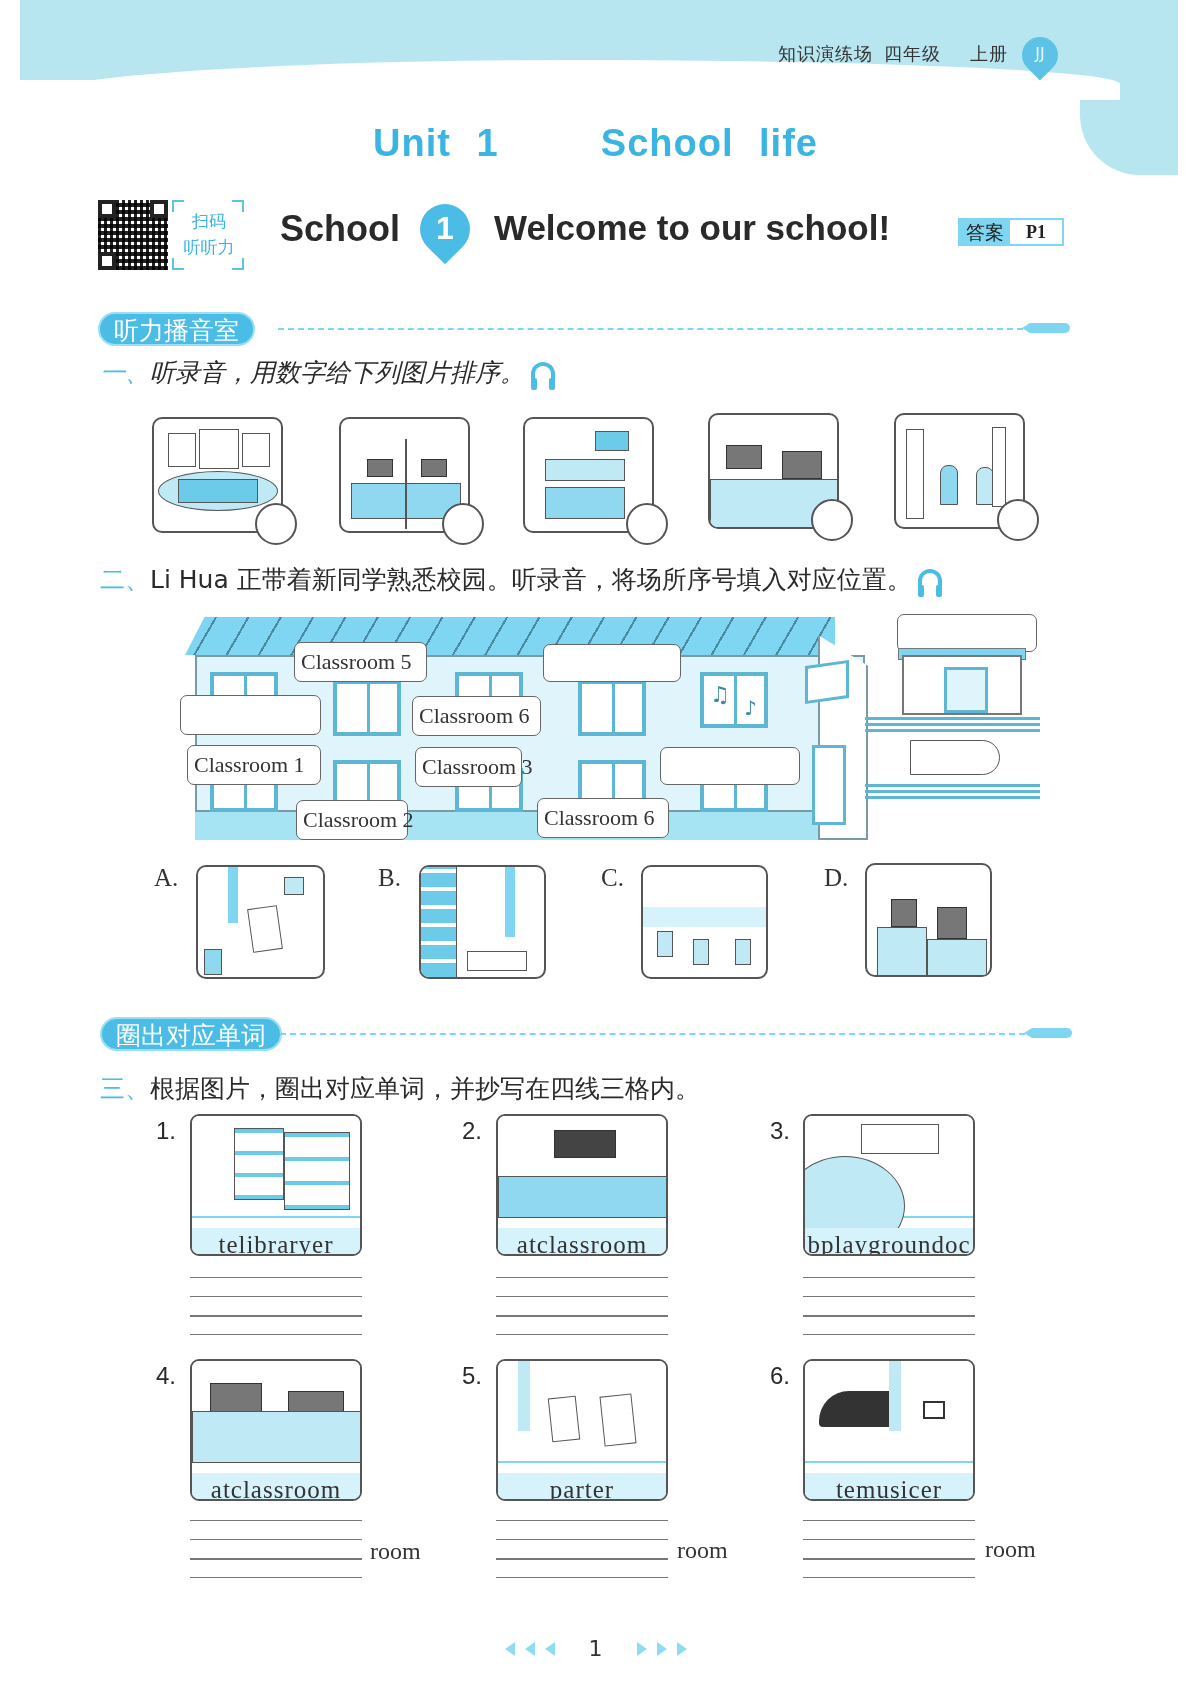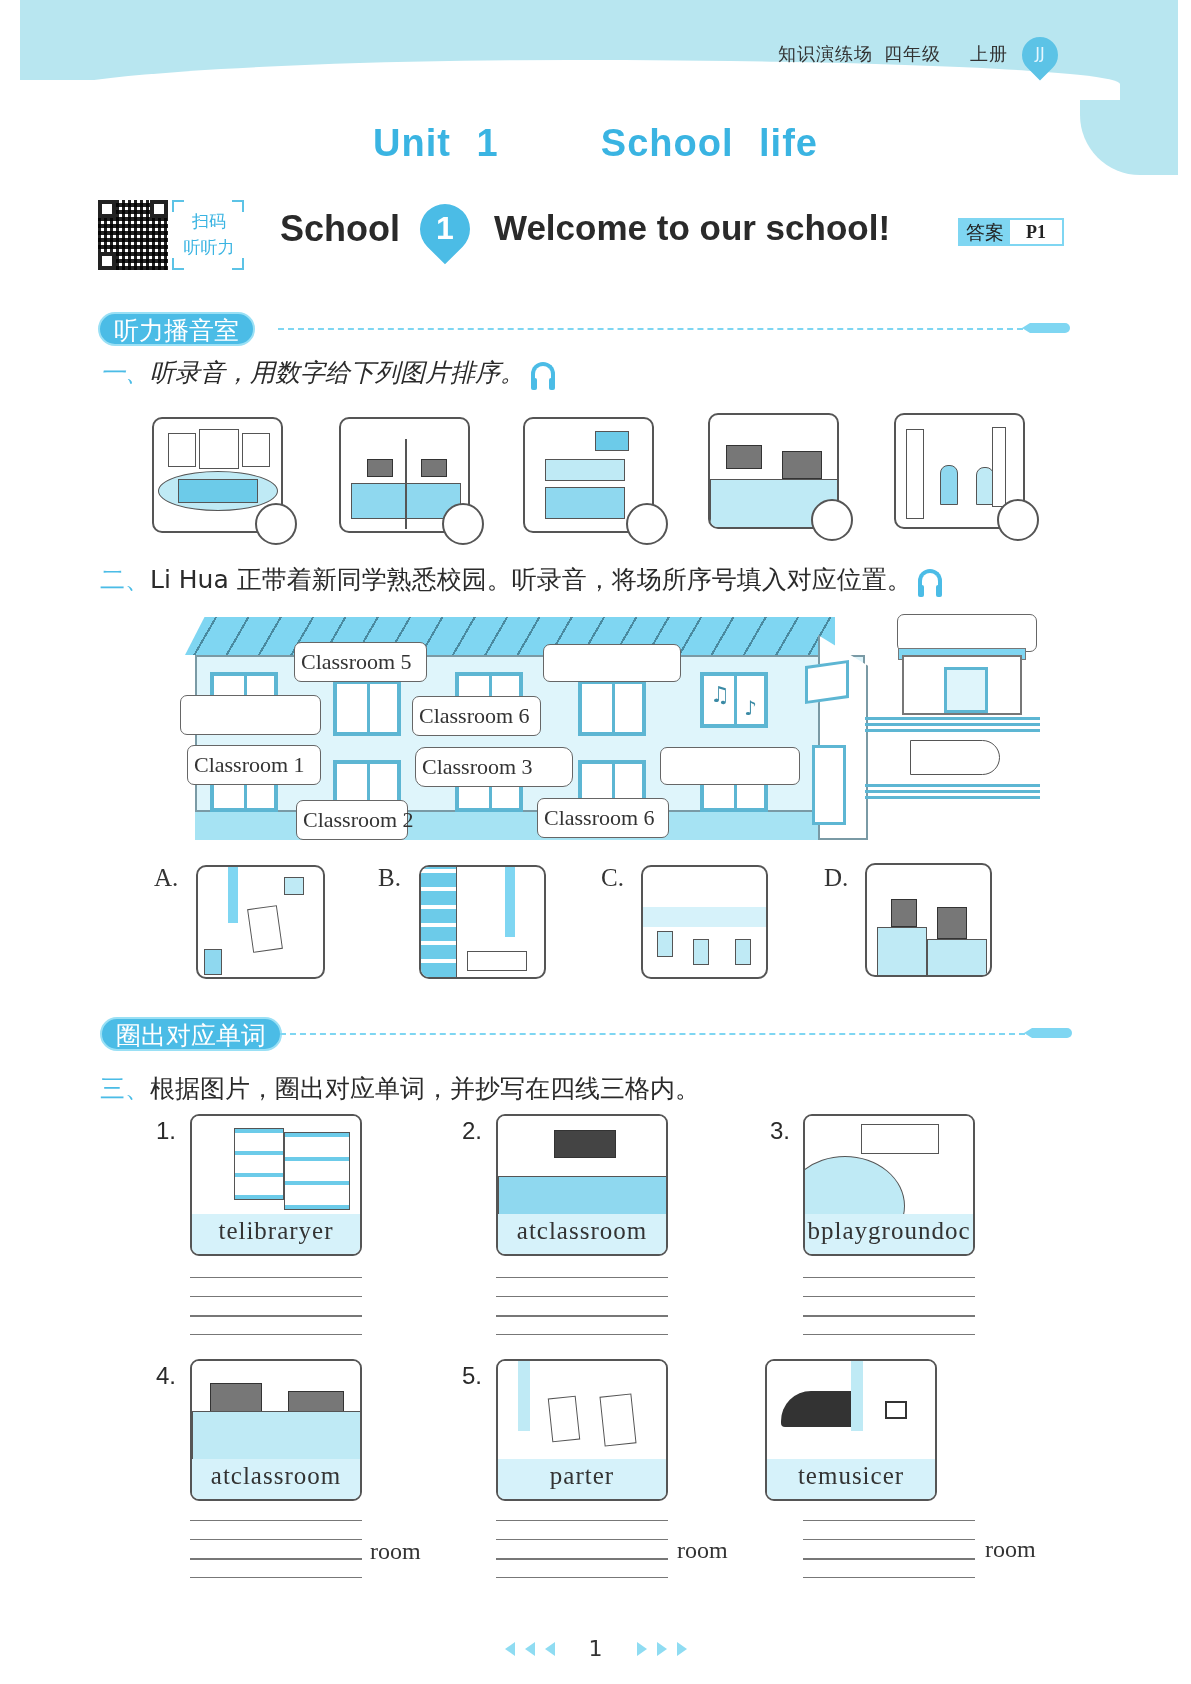--- a/index.html
+++ b/index.html
@@ -67,21 +67,21 @@
   .track { height: 3px; background: #5db6d3; }
   .hall { left: 902px; top: 655px; width: 120px; height: 60px; background: #fff; border: 2px solid #777; }
   .hall-roof { left: 898px; top: 648px; width: 128px; height: 12px; background: #7fd6f2; border: 1.5px solid #777; }
 
   .opt-letter { font-family: "Liberation Serif", serif; font-size: 25px; color: #333; }
 
   
   .num-label { font-family: "Liberation Sans", sans-serif; font-size: 24px; color: #2a2a2a; }
   .word-card { width: 172px; height: 142px; border: 2px solid #555; border-radius: 9px; overflow: hidden; background: #fff; }
   .word-card .illus { position: absolute; left: 0; top: 0; width: 100%; height: 102px; background: #fff; border-bottom: 2px solid #7fd6f2; }
-  .word-card .word { position: absolute; left: 0; right: 0; bottom: 0; height: 40px; background: #d6f2fa; text-align: center; font-family: "Liberation Serif", serif; font-size: 25px; line-height: 34px; color: #333; letter-spacing: 1px; }
+  .word-card .word { position: absolute; left: 0; right: 0; bottom: 0; height: 26px; background: #d6f2fa; text-align: center; font-family: "Liberation Serif", serif; font-size: 25px; line-height: 34px; color: #333; letter-spacing: 1px; }
   .line4 { width: 172px; height: 62px; }
   .line4 div { position: absolute; left: 0; width: 172px; height: 0; border-top: 1.5px solid #777; }
   .room-label { font-family: "Liberation Serif", serif; font-size: 24px; color: #333; }
 
   .footer { left: 0; width: 1191px; top: 1636px; text-align: center; font-size: 22px; color: #333; }
   .tri-l { display: inline-block; width: 0; height: 0; border-top: 7px solid transparent; border-bottom: 7px solid transparent; border-right: 10px solid #8fdcf2; margin: 0 5px; }
   .tri-r { display: inline-block; width: 0; height: 0; border-top: 7px solid transparent; border-bottom: 7px solid transparent; border-left: 10px solid #8fdcf2; margin: 0 5px; }
 </style>
 </head>
 <body>
@@ -190,21 +190,21 @@
 <div class="abs win" style="left:578px;top:760px;"></div>
 <div class="abs win" style="left:700px;top:768px;height:44px;"></div>
 <div class="abs" style="left:805px;top:663px;width:44px;height:38px;border:3px solid #5db6d3;background:#fff;transform:skewY(-8deg);"></div>
 <div class="abs door"></div>
 
 <div class="abs label-box" style="left:294px;top:642px;width:133px;">Classroom 5</div>
 <div class="abs label-box" style="left:543px;top:644px;width:138px;height:38px;"></div>
 <div class="abs label-box" style="left:180px;top:695px;width:141px;height:40px;"></div>
 <div class="abs label-box" style="left:412px;top:696px;width:129px;">Classroom 6</div>
 <div class="abs label-box" style="left:187px;top:745px;width:134px;">Classroom 1</div>
-<div class="abs label-box" style="left:415px;top:747px;width:158px;border-radius:10px;">Classroom 3</div>
+<div class="abs label-box" style="left:415px;top:747px;width:107px;">Classroom 3</div>
 <div class="abs label-box" style="left:660px;top:747px;width:140px;height:38px;"></div>
 <div class="abs label-box" style="left:296px;top:800px;width:112px;">Classroom 2</div>
 <div class="abs label-box" style="left:537px;top:798px;width:132px;">Classroom 6</div>
 
 <div class="abs label-box" style="left:897px;top:614px;width:140px;height:38px;"></div>
 <div class="abs hall-roof"></div>
 <div class="abs hall">
   <div class="abs" style="left:40px;top:10px;width:44px;height:46px;border:3px solid #5db6d3;background:#dff5fb;"></div>
 </div>
 <div class="abs track" style="left:865px;top:717px;width:175px;"></div>
@@ -325,21 +325,21 @@
 </div>
 <div class="abs line4" style="left:496px;top:1520px;">
   <div style="top:0;"></div>
     <div style="top:19px;"></div>
     <div style="top:38px;border-top-width:2px;"></div>
     <div style="top:57px;"></div>
 </div>
 <div class="abs room-label" style="left:677px;top:1537px;">room</div>
 
 <div class="abs num-label" style="left:770px;top:1362px;">6.</div>
-<div class="abs word-card" style="left:765px;top:1359px;">
+<div class="abs word-card" style="left:803px;top:1359px;">
   <div class="illus">
     <div class="abs" style="left:14px;top:30px;width:80px;height:36px;background:#333;border-radius:30px 4px 4px 4px;"></div>
     <div class="abs" style="left:84px;top:0;width:12px;height:70px;background:#bfeaf5;"></div>
     <div class="abs" style="left:118px;top:40px;width:22px;height:18px;border:2px solid #333;background:#fff;"></div>
   </div>
   <div class="word">temusicer</div>
 </div>
 <div class="abs line4" style="left:803px;top:1520px;">
   <div style="top:0;"></div>
     <div style="top:19px;"></div>

